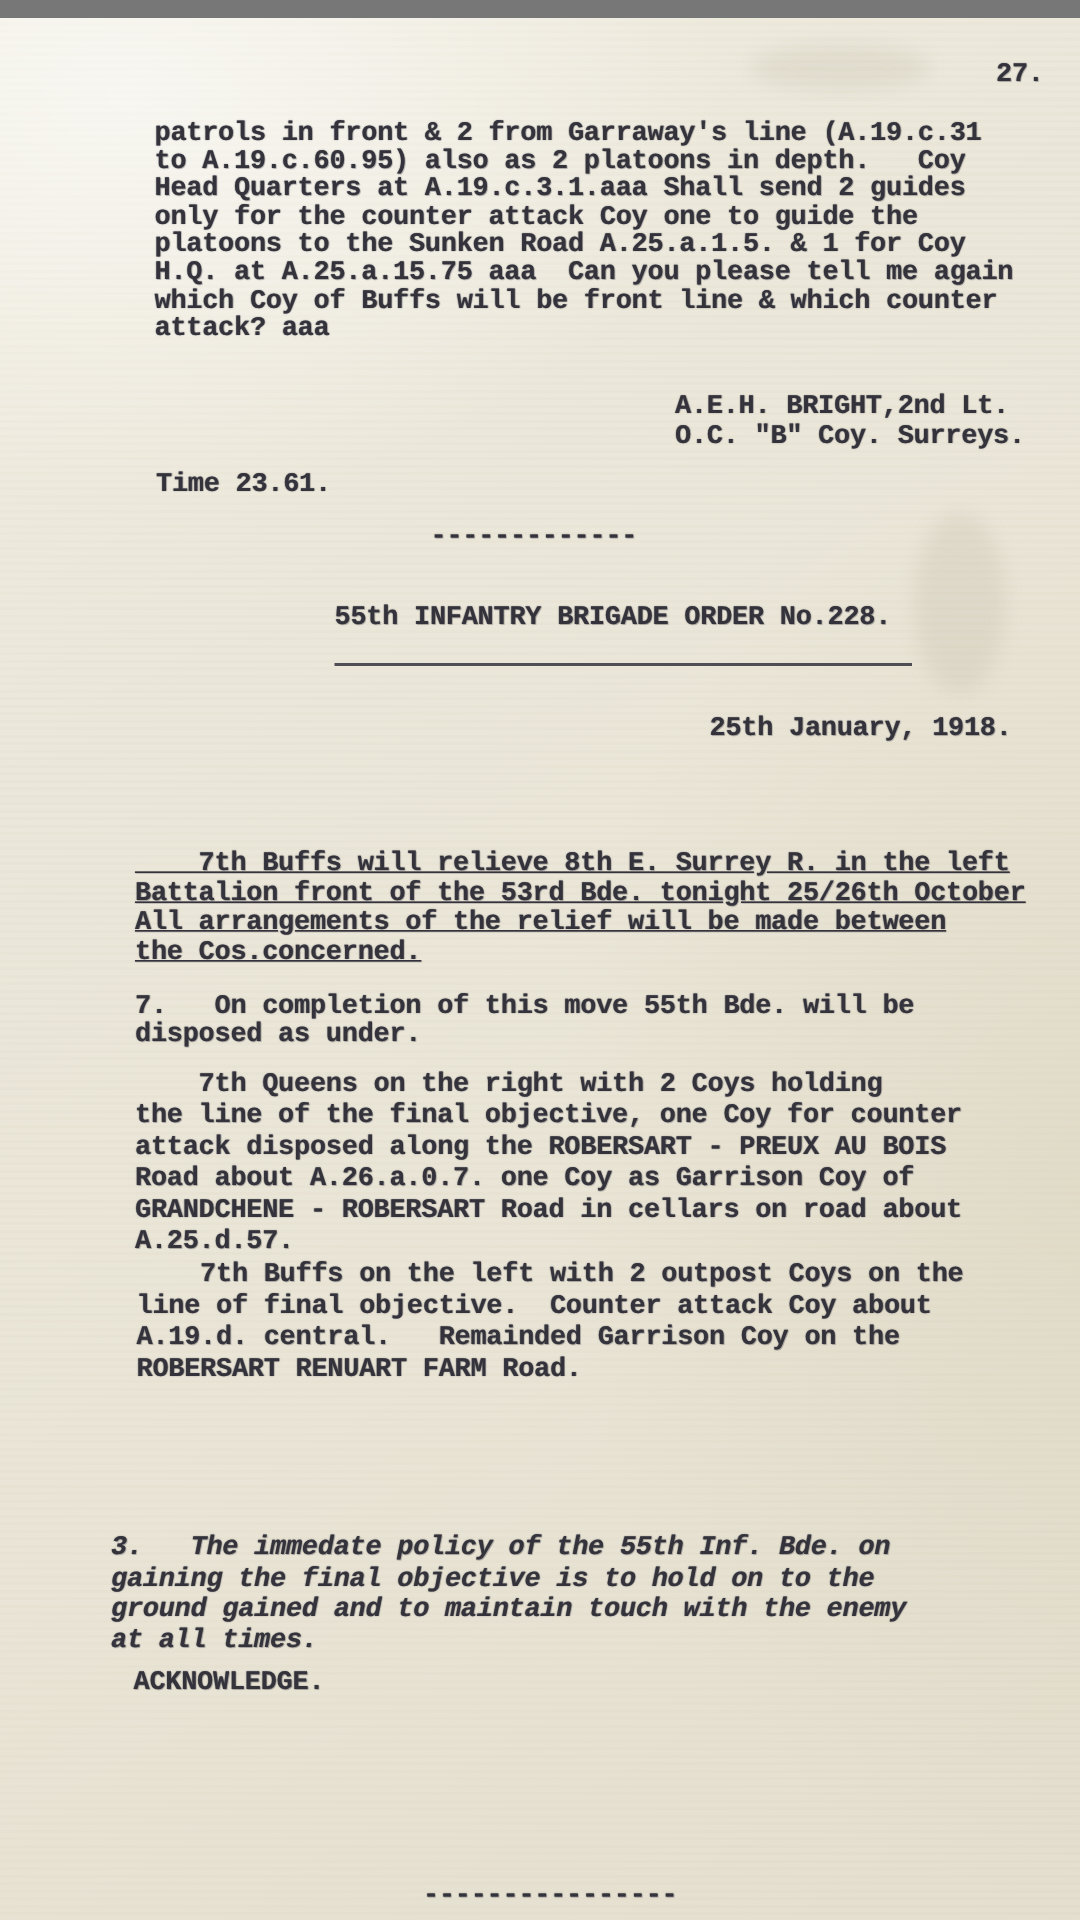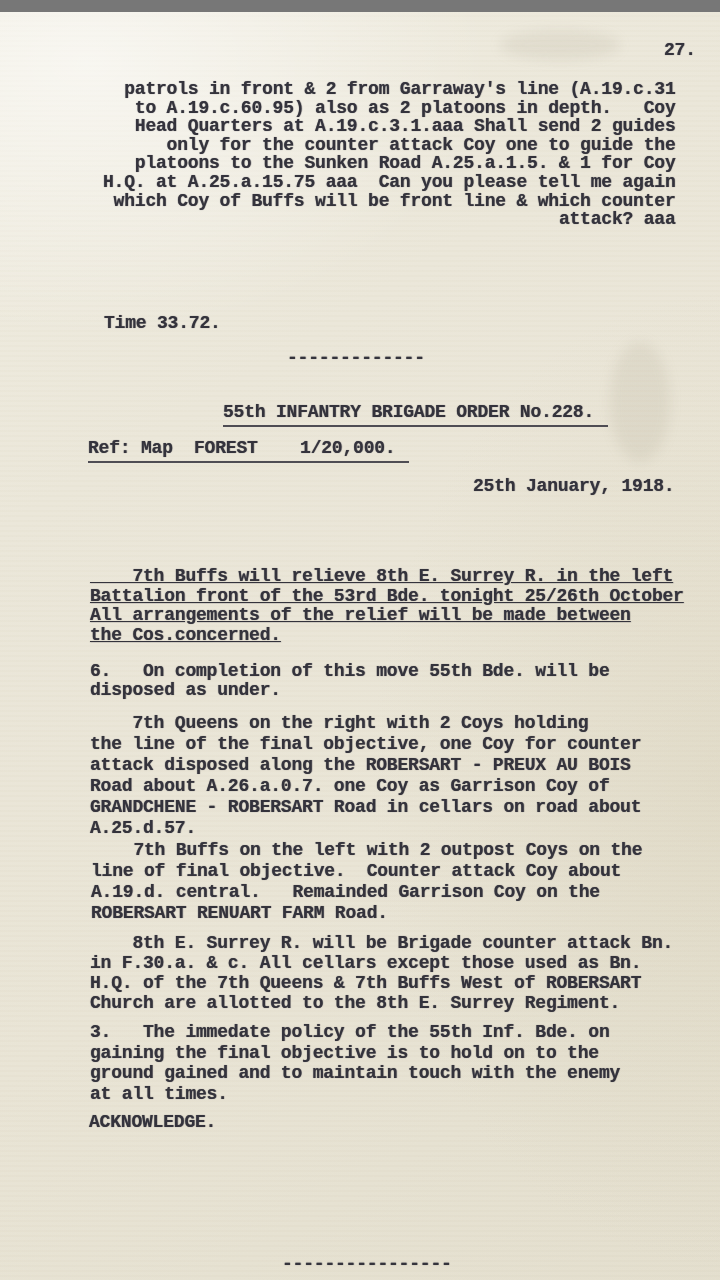--- a/index.html
+++ b/index.html
@@ -24,87 +24,84 @@
     letter-spacing:-0.2px;
     line-height:20px;
     text-shadow:
       0 0 1px rgba(50,49,60,0.55),
       0.6px 0.4px 0.4px rgba(50,49,60,0.25),
       -0.4px 0.3px 0.4px rgba(50,49,60,0.18);
   }
   .ul {
     display:inline-block;
     border-bottom:2px solid rgba(52,51,61,0.85);
-    padding-bottom:3px;
+    padding-bottom:20px;
   }
   .ul-ext { padding-right:14px; }
   .smudge {
     position:absolute;
     border-radius:50%;
     filter:blur(6px);
     background:rgba(150,140,115,0.12);
   }
 </style>
 </head>
 <body>
 
 <div class="page">
 
   <div class="smudge" style="left:500px; top:18px; width:120px; height:30px;"></div>
   <div class="smudge" style="left:610px; top:330px; width:60px; height:120px;"></div>
 
   <div class="tline" style="left:664px; top:28px;">27.</div>
 
-  <div class="tline" style="left:103px; top:68px; line-height:18.6px;text-align:right;">patrols in front &amp; 2 from Garraway's line (A.19.c.31
+  <div class="tline" style="left:103px; top:68px; line-height:18.6px;">patrols in front &amp; 2 from Garraway's line (A.19.c.31
 to A.19.c.60.95) also as 2 platoons in depth.   Coy
 Head Quarters at A.19.c.3.1.aaa Shall send 2 guides
 only for the counter attack Coy one to guide the
 platoons to the Sunken Road A.25.a.1.5. &amp; 1 for Coy
 H.Q. at A.25.a.15.75 aaa  Can you please tell me again
 which Coy of Buffs will be front line &amp; which counter
 attack? aaa</div>
 
+  <div class="tline" style="left:450px; top:250px; line-height:19.5px;">A.E.H. BRIGHT,2nd Lt.
+O.C. "B" Coy. Surreys.</div>
 
-  <div class="tline" style="left:104px; top:301px;">Time 33.72.</div>
+  <div class="tline" style="left:104px; top:301px;">Time 23.61.</div>
 
   <div class="tline" style="left:287px; top:336px;">-------------</div>
 
   <div class="tline" style="left:223px; top:390px;"><span class="ul ul-ext">55th INFANTRY BRIGADE ORDER No.228.</span></div>
 
-  <div class="tline" style="left:88px; top:426px;"><span class="ul ul-ext">Ref: Map  FOREST    1/20,000.</span></div>
 
   <div class="tline" style="left:473px; top:464px;">25th January, 1918.</div>
 
 
   <div class="tline" style="left:90px; top:555px; line-height:19.5px;text-decoration:underline;">    7th Buffs will relieve 8th E. Surrey R. in the left
 Battalion front of the 53rd Bde. tonight 25/26th October
 All arrangements of the relief will be made between
 the Cos.concerned.</div>
 
-  <div class="tline" style="left:90px; top:650px; line-height:19px;">6.   On completion of this move 55th Bde. will be
+  <div class="tline" style="left:90px; top:650px; line-height:19px;">7.   On completion of this move 55th Bde. will be
 disposed as under.</div>
 
   <div class="tline" style="left:90px; top:701px; line-height:21px;">    7th Queens on the right with 2 Coys holding
 the line of the final objective, one Coy for counter
 attack disposed along the ROBERSART - PREUX AU BOIS
 Road about A.26.a.0.7. one Coy as Garrison Coy of
 GRANDCHENE - ROBERSART Road in cellars on road about
 A.25.d.57.</div>
 
   <div class="tline" style="left:91px; top:828px; line-height:21px;">    7th Buffs on the left with 2 outpost Coys on the
 line of final objective.  Counter attack Coy about
 A.19.d. central.   Remainded Garrison Coy on the
 ROBERSART RENUART FARM Road.</div>
 
-  <div class="tline" style="left:90px; top:921px; line-height:20px;">    8th E. Surrey R. will be Brigade counter attack Bn.
-in F.30.a. &amp; c. All cellars except those used as Bn.
-H.Q. of the 7th Queens &amp; 7th Buffs West of ROBERSART
-Church are allotted to the 8th E. Surrey Regiment.</div>
 
-  <div class="tline" style="left:90px; top:1010px; line-height:20.5px;">3.   The immedate policy of the 55th Inf. Bde. on
+  <div class="tline" style="left:74px; top:1010px; line-height:20.5px;font-style:italic;">3.   The immedate policy of the 55th Inf. Bde. on
 gaining the final objective is to hold on to the
 ground gained and to maintain touch with the enemy
 at all times.</div>
 
   <div class="tline" style="left:89px; top:1100px;font-family:Liberation Mono, monospace;">ACKNOWLEDGE.</div>
 
 
   <div class="tline" style="left:282px; top:1242px;">----------------</div>
 
 </div>

